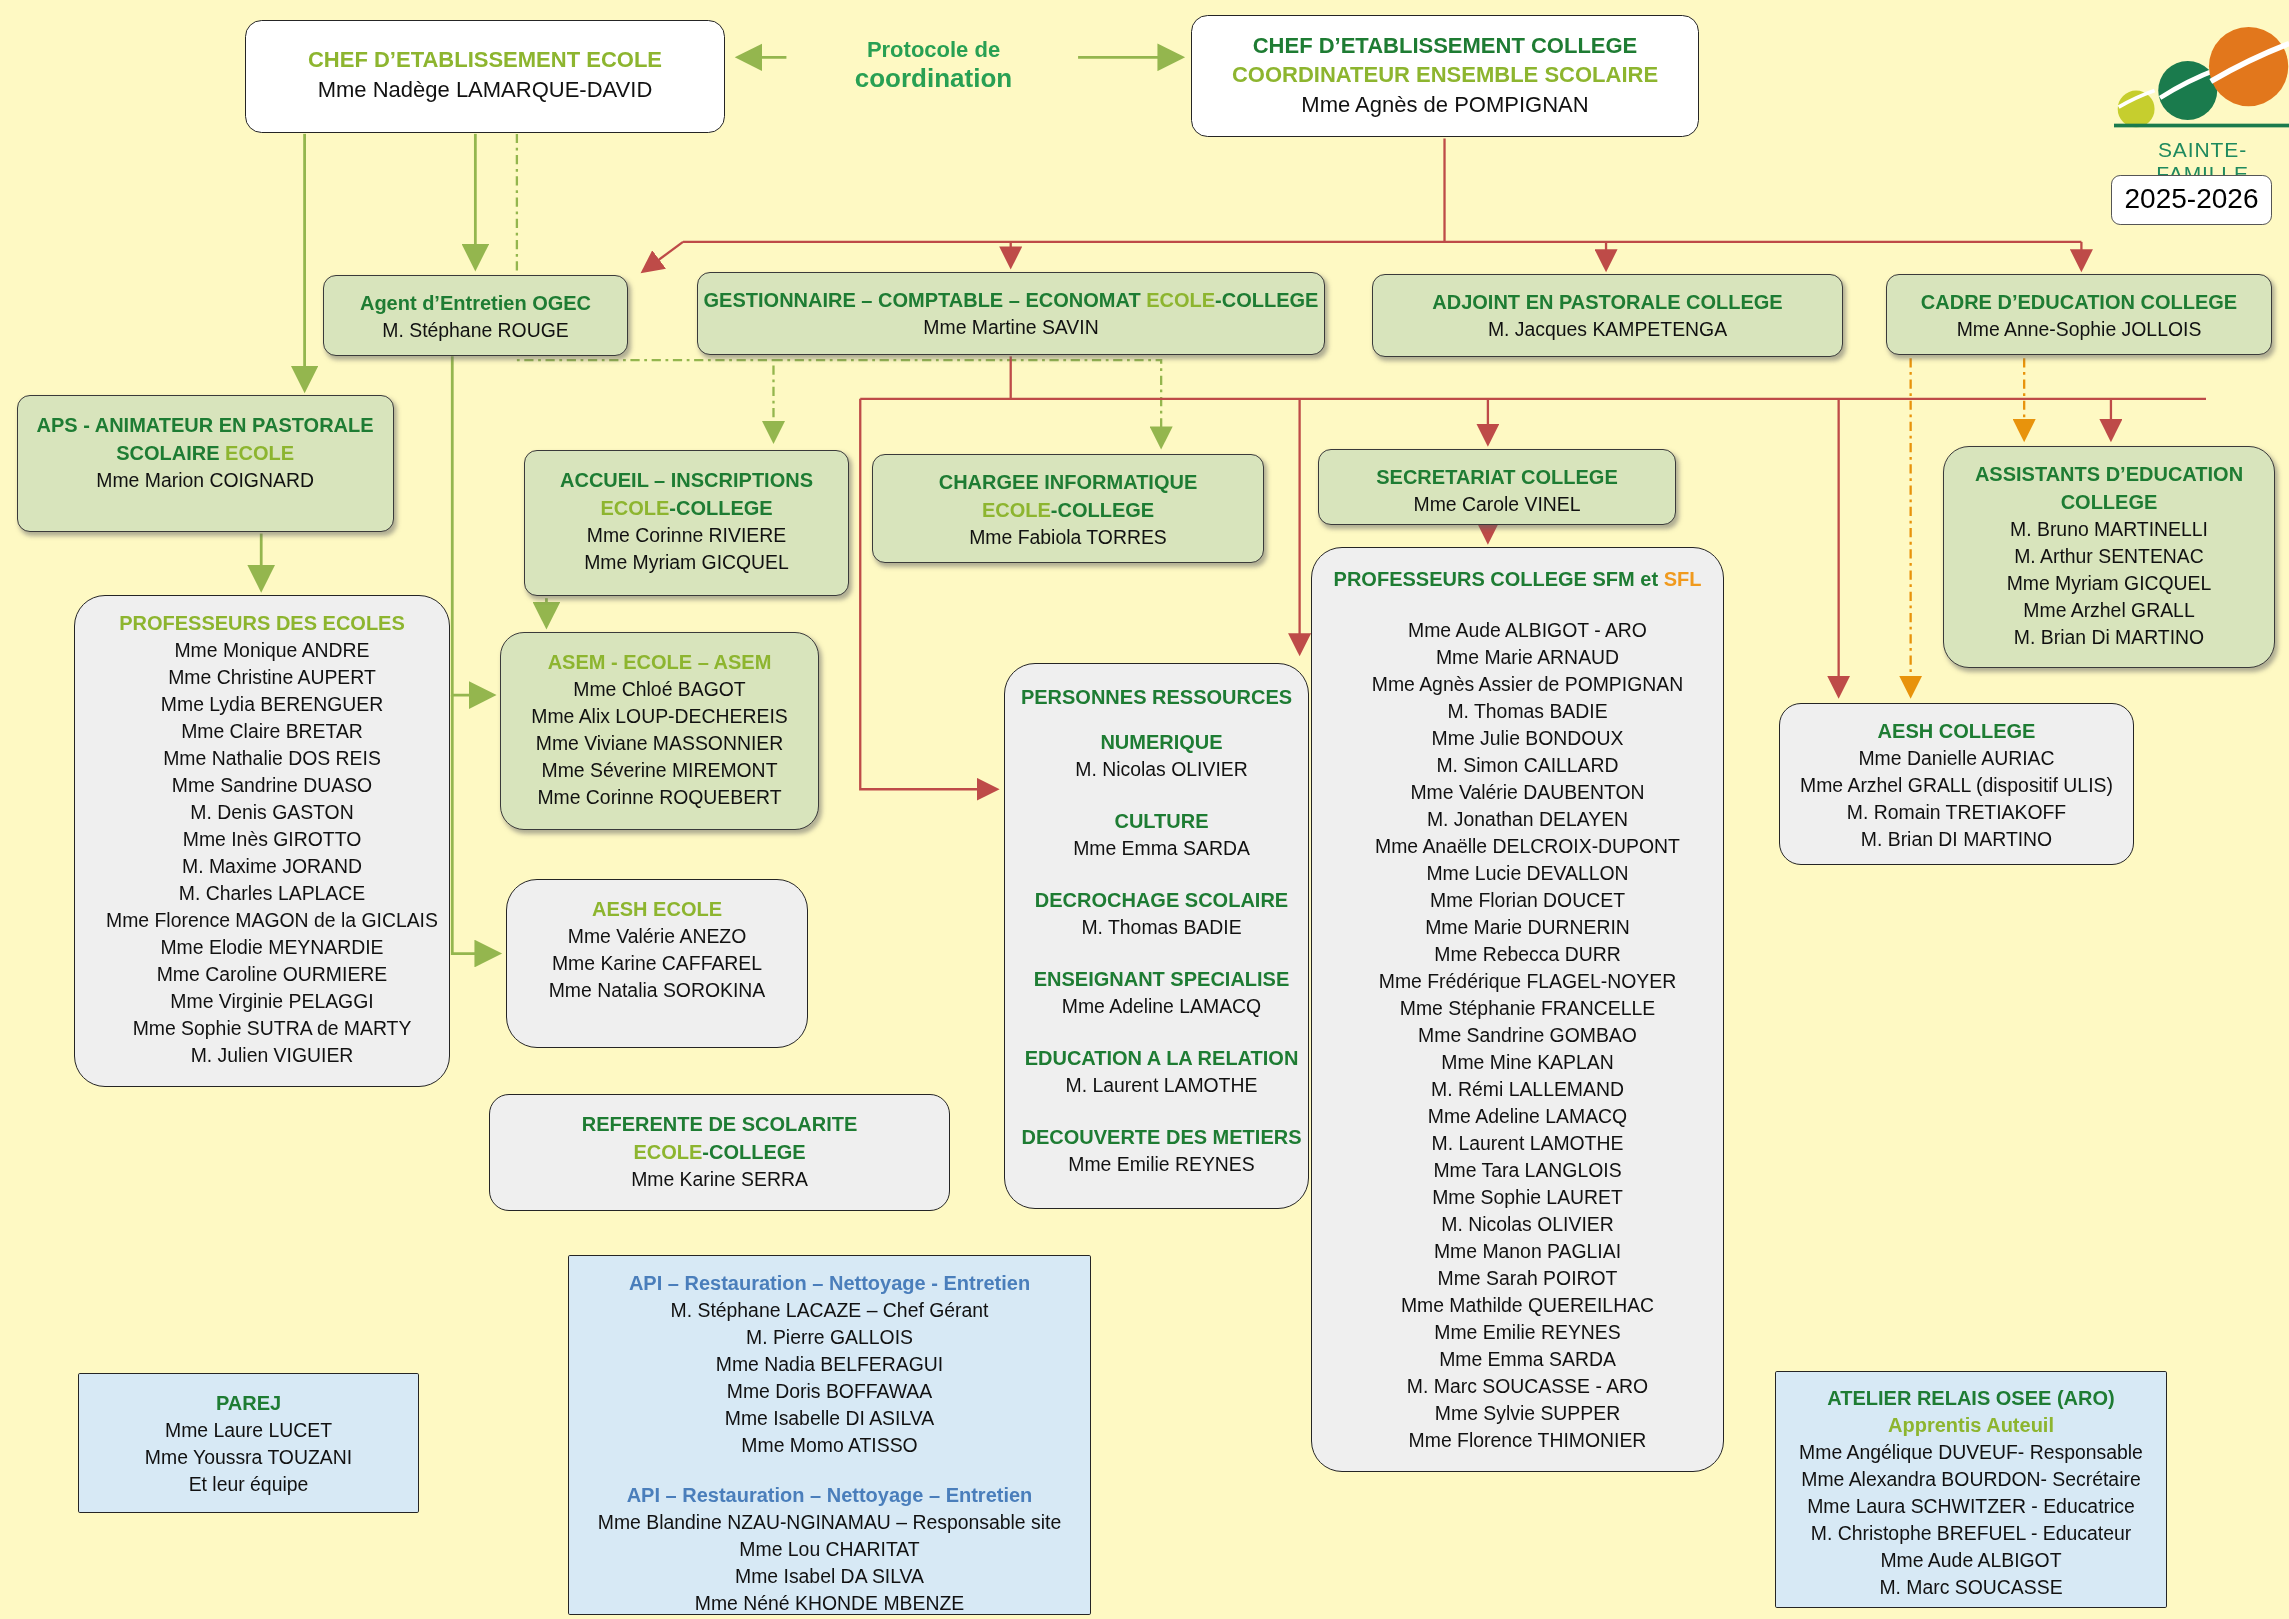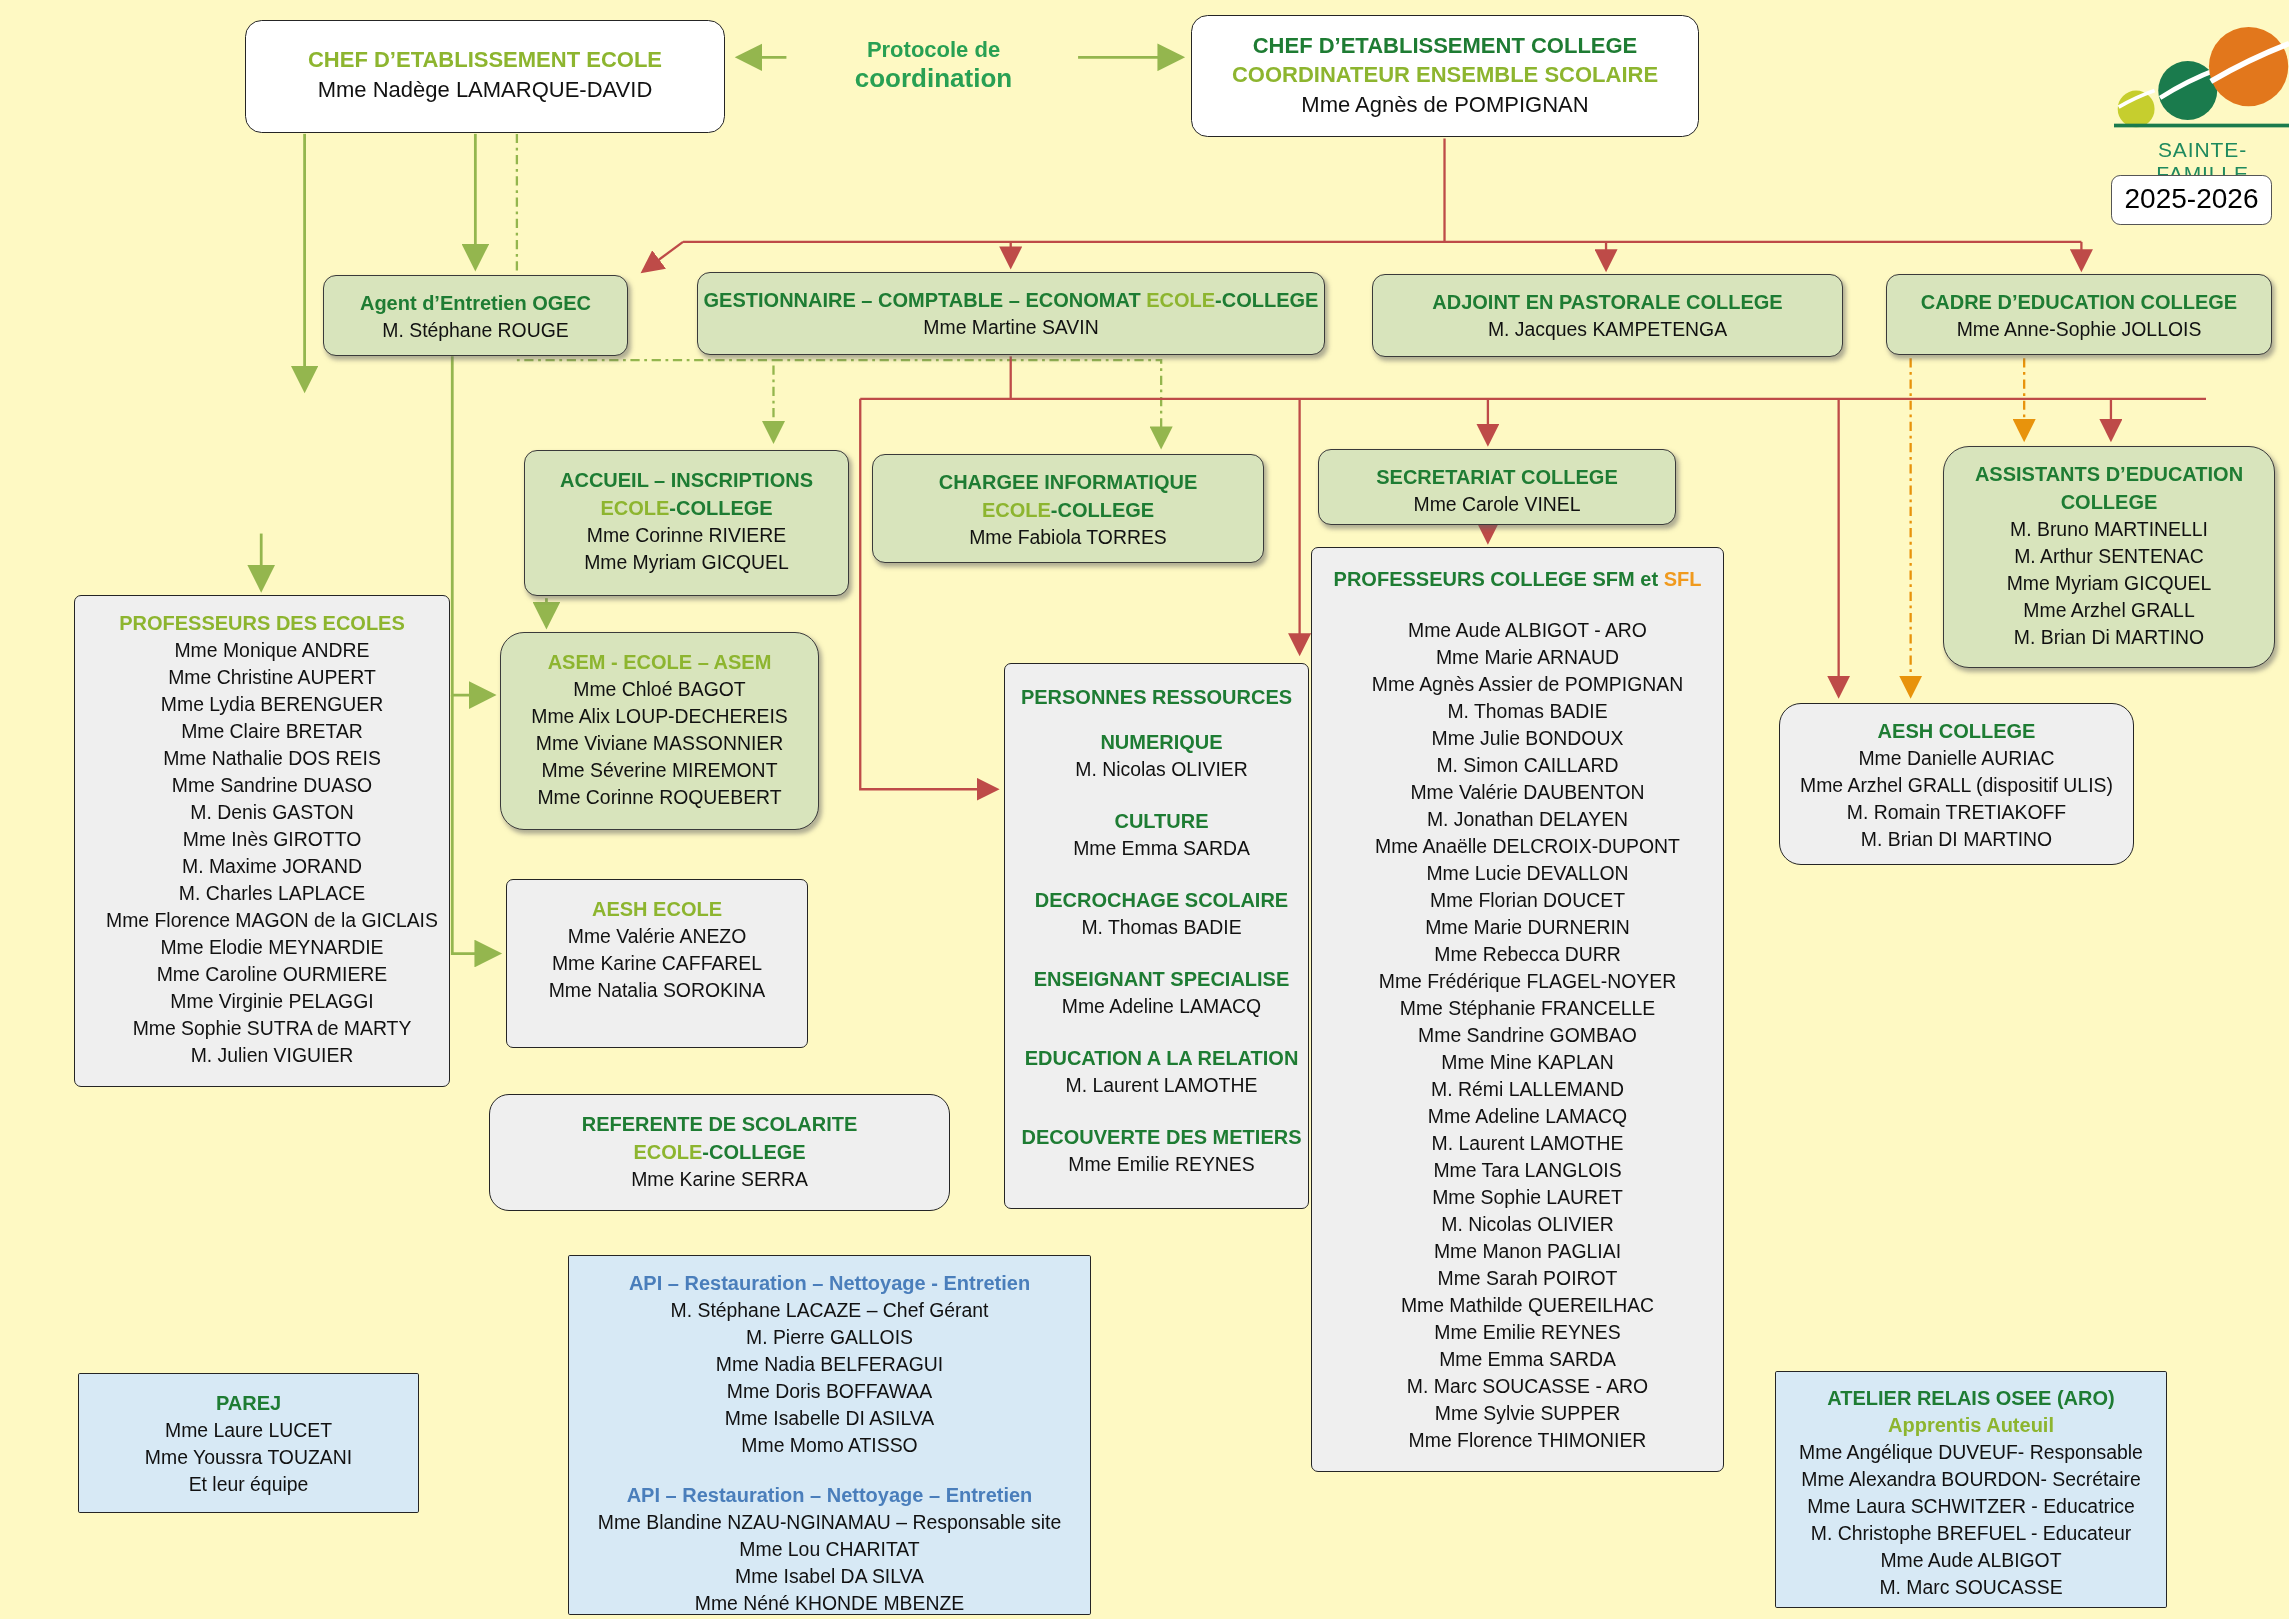--- a/index.html
+++ b/index.html
@@ -1,21 +1,21 @@
 <!DOCTYPE html>
 <html style="font-size:14.8px"><head>
 <meta charset="utf-8">
 <style>
   html,body{margin:0;padding:0;background:#fff;}
   #canvas{position:relative;width:2290px;height:1620px;background:#fef9c3;overflow:hidden;
           font-family:"Liberation Sans",sans-serif;color:#111;}
   svg.wires{position:absolute;left:0;top:0;}
   .box{position:absolute;box-sizing:border-box;border:1.8px solid #3a3a3a;text-align:center;background:#fff;}
   .green{background:#D8E4BC;border-radius:13px;box-shadow:2.8px 3.7px 4.6px rgba(100,100,100,.5);}
-  .gray{background:#EFEFEF;border-radius:7px;border-color:#252525;}
+  .gray{background:#EFEFEF;border-radius:31px;border-color:#252525;}
   .white{background:#ffffff;border-radius:16.6px;border-color:#252525;}
   .blue{background:#D7E9F5;border-radius:1.8px;border-color:#252525;border-width:1.8px;}
   .t-dark{color:#1E7C33;font-weight:bold;}
   .t-light{color:#8DB52F;font-weight:bold;}
   .t-orange{color:#F09A1E;font-weight:bold;}
   .t-blue{color:#4A7EBB;font-weight:bold;}
   .title{font-size:20px;line-height:28px;}
   .big .title{font-size:22px;line-height:29.5px;}
   .pname{font-size:19.4px;line-height:27px;color:#111;}
   .big .pname{font-size:22px;line-height:29.5px;}
@@ -127,20 +127,25 @@
   <div class="box green pad14" style="left:1372px;top:274px;width:471px;height:83px;">
     <div class="title t-dark">ADJOINT EN PASTORALE COLLEGE</div>
     <div class="pname">M. Jacques KAMPETENGA</div>
   </div>
 
   <div class="box green pad14" style="left:1886px;top:274px;width:386px;height:81px;">
     <div class="title t-dark">CADRE D’EDUCATION COLLEGE</div>
     <div class="pname">Mme Anne-Sophie JOLLOIS</div>
   </div>
 
+  <div class="box green pad16" style="left:16.6px;top:395px;width:377px;height:137px;">
+    <div class="title t-dark">APS  - ANIMATEUR EN PASTORALE</div>
+    <div class="title"><span class="t-dark">SCOLAIRE </span><span class="t-light">ECOLE</span></div>
+    <div class="pname">Mme Marion COIGNARD</div>
+  </div>
 
   <div class="box green pad16" style="left:524px;top:450px;width:325px;height:146px;">
     <div class="title t-dark">ACCUEIL – INSCRIPTIONS</div>
     <div class="title"><span class="t-light">ECOLE</span><span class="t-dark">-COLLEGE</span></div>
     <div>
         <div class="pname">Mme Corinne RIVIERE</div>
         <div class="pname">Mme Myriam GICQUEL</div>
       </div>
   </div>
 

